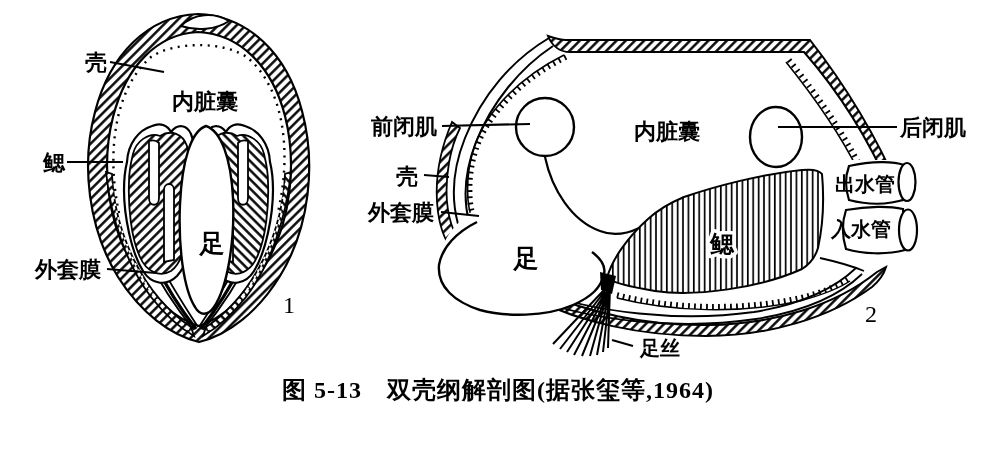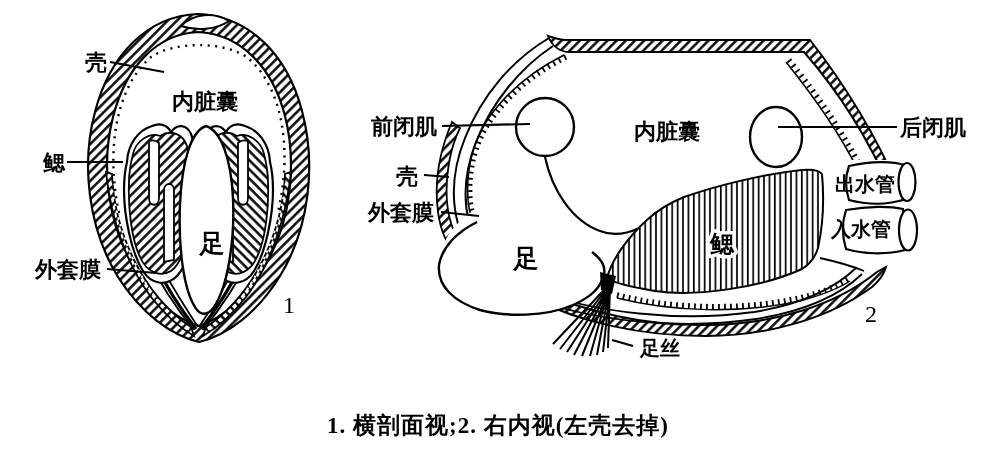--- a/index.html
+++ b/index.html
@@ -124,14 +124,14 @@
     <text class="lbl" x="933" y="135" text-anchor="middle">后闭肌</text>
     <text class="lbl" style="font-size:20px" x="865" y="191" text-anchor="middle">出水管</text>
     <text class="lbl" style="font-size:20px" x="861" y="236" text-anchor="middle">入水管</text>
     <text class="lbl halo" style="font-size:24px" x="722" y="252" text-anchor="middle">鳃</text>
     <text class="lbl lbl-big" x="526" y="267" text-anchor="middle">足</text>
     <text class="lbl" style="font-size:20px" x="660" y="355" text-anchor="middle">足丝</text>
     <text class="num" x="871" y="322" text-anchor="middle">2</text>
   </g>
 </svg>
 
-<div id="cap2" class="caption">1. 横剖面视;2. 右内视(左壳去掉)</div>
+<div id="cap1" class="caption">图 5-13　双壳纲解剖图(据张玺等,1964)</div>
 </div>
 
 </body></html>

